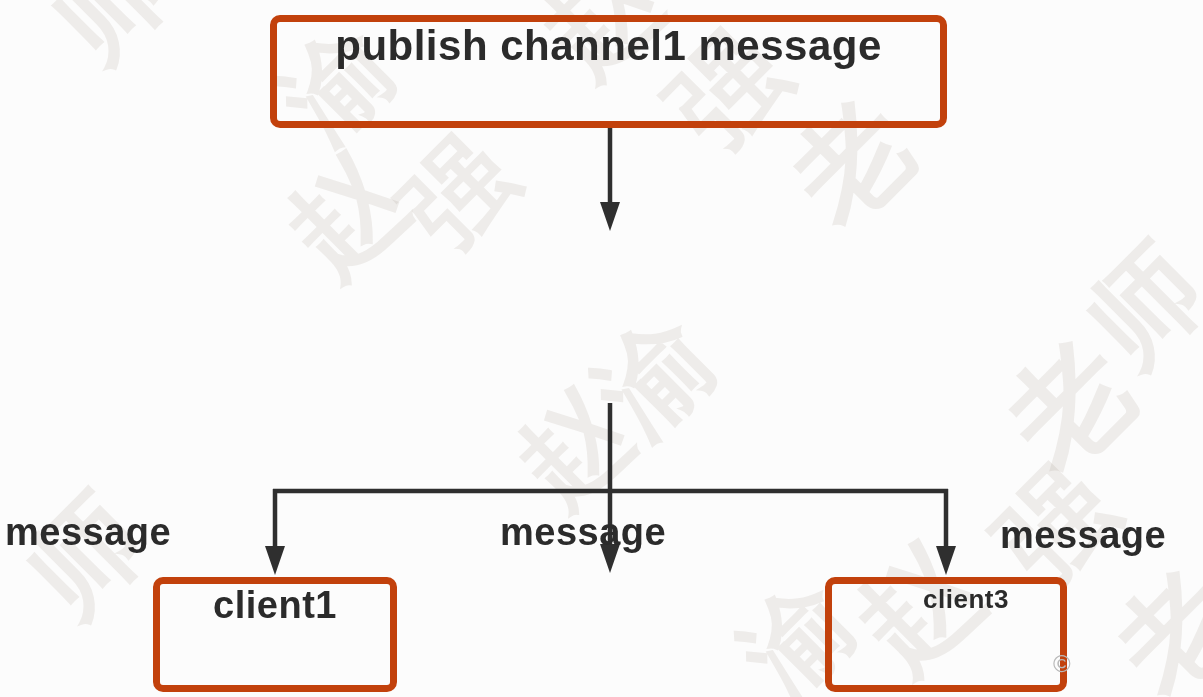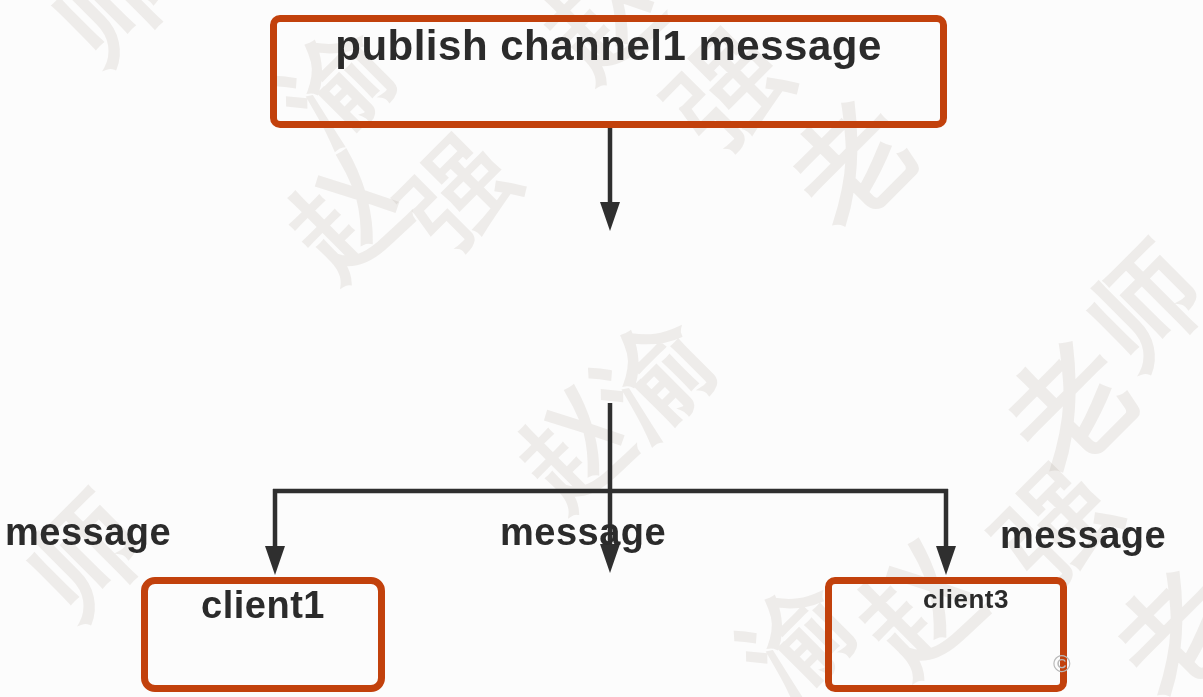--- a/index.html
+++ b/index.html
@@ -50,21 +50,21 @@
     border:7px solid #c2410c;
     display:flex;justify-content:center;
     font-weight:bold;color:#2b2b2b;
     background:transparent;
     z-index:2;
     letter-spacing:0.5px;
   }
   .rect{border-radius:10px;}
   .publisher{left:270px;top:15px;width:677px;height:113px;font-size:42px;}
   .channel{left:448px;top:235px;width:325px;height:168px;border-radius:50%;font-size:38px;}
-  .client1{left:141px;top:577px;width:244px;height:115px;font-size:38px;border-radius:14px;}
+  .client1{left:153px;top:577px;width:244px;height:115px;font-size:38px;}
   .client2{left:488px;top:575px;width:242px;height:113px;font-size:38px;}
   .client3{left:825px;top:577px;width:242px;height:115px;font-size:26px;padding-left:40px;}
   
   .msg{
     position:absolute;
     width:195px;
     text-align:left;
     font-weight:bold;color:#2b2b2b;font-size:38px;
     z-index:2;line-height:1;
     letter-spacing:0.5px;

